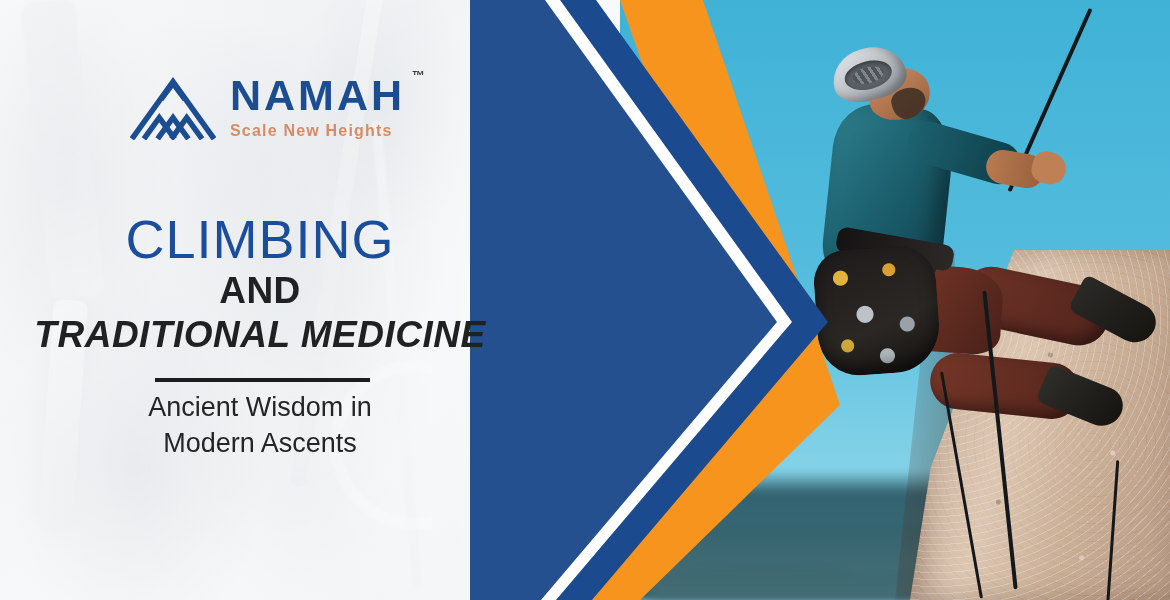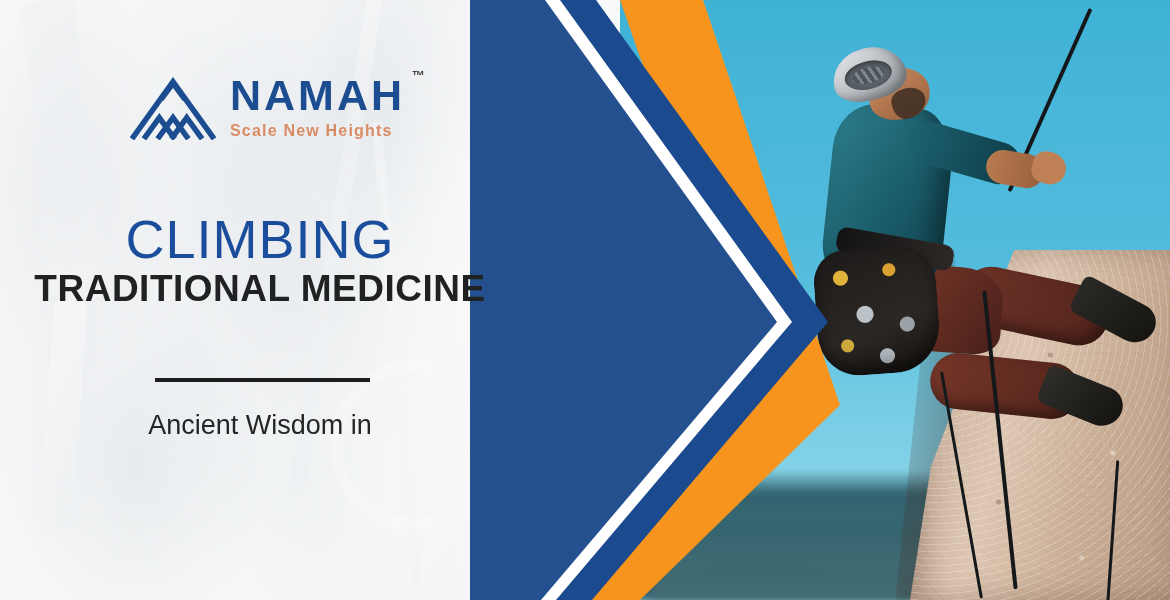--- a/index.html
+++ b/index.html
@@ -266,30 +266,30 @@
   .h-line1 {
     font-size:54px; font-weight:400; color:#1a4e9c;
     letter-spacing:1px; line-height:1.02;
   }
   .h-line2 {
     font-size:37px; font-weight:700; color:#1f2122;
     letter-spacing:.5px; line-height:1.18; margin-top:2px;
   }
   .h-line3 {
     font-size:37px; font-weight:700; color:#1f2122;
-    letter-spacing:.5px; line-height:1.18;
+    letter-spacing:.5px; line-height:1.18;font-style:italic;
   }
 
   .divider {
     position:absolute; left:155px; top:378px;
     width:215px; height:4px; background:#1b1d1e;
   }
 
   .subhead {
-    position:absolute; left:0; top:408px; width:520px; text-align:center;
+    position:absolute; left:0; top:390px; width:520px; text-align:center;
     font-size:27px; font-weight:400; color:#232527; line-height:1.32;
   }
 </style>
 </head>
 <body>
 
 <div class="banner">
 
   <div class="photo">
     <div class="ridge"></div>
@@ -361,23 +361,25 @@
       </svg>
       <div class="logo-text">
         <div class="logo-name">NAMAH</div>
         <div class="logo-tm">™</div>
         <div class="logo-tag">Scale New Heights</div>
       </div>
     </div>
 
     <div class="headline">
       <div class="h-line1">CLIMBING</div>
+      <div class="h-line2">AND</div>
       <div class="h-line3">TRADITIONAL MEDICINE</div>
     </div>
 
     <div class="divider"></div>
 
     <div class="subhead">
       <div>Ancient Wisdom in</div>
+      <div>Modern Ascents</div>
     </div>
 
   </div>
 </div>
 
 </body></html>

